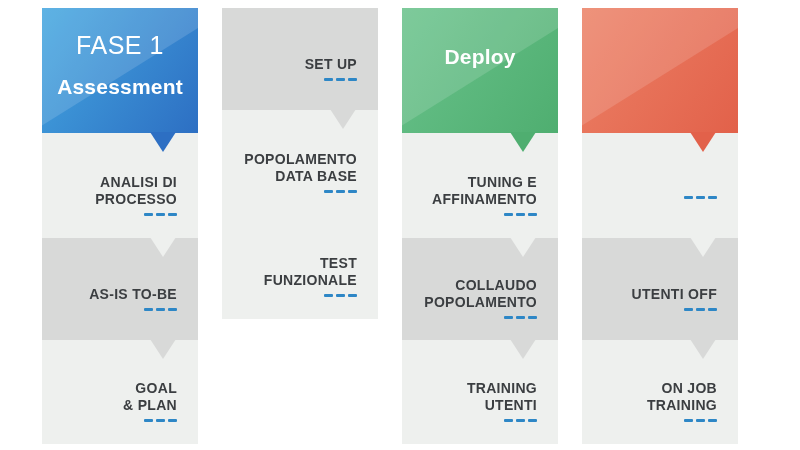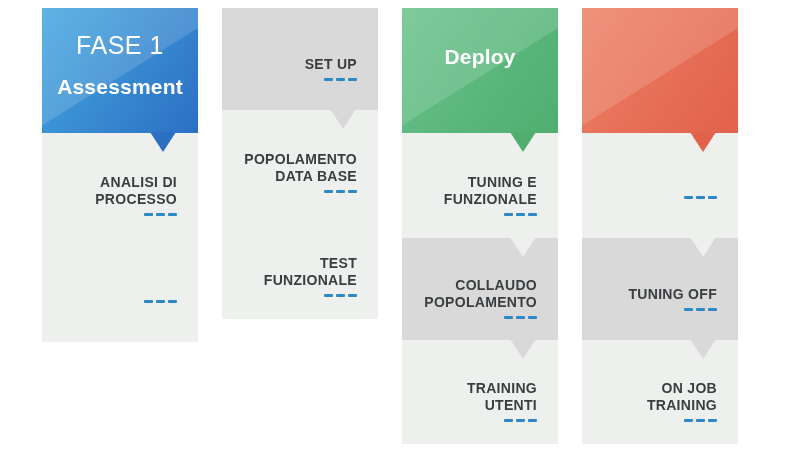--- a/index.html
+++ b/index.html
@@ -84,21 +84,32 @@
       <div class="box light box1">
         <div class="step-label">ANALISI DI
 PROCESSO</div>
         <div class="dashes">
             <span class="dash"></span>
             <span class="dash"></span>
             <span class="dash"></span>
           </div>
         <div class="tail tail-light"></div>
       </div>
-      <div class="box light box3">
+      <div class="box dark box2">
+        <div class="step-label">AS-IS TO-BE</div>
+        <div class="dashes">
+            <span class="dash"></span>
+            <span class="dash"></span>
+            <span class="dash"></span>
+          </div>
+        <div class="tail tail-dark"></div>
+      </div>
+      <div class="box light box3">
+        <div class="step-label">GOAL
+&amp; PLAN</div>
         <div class="dashes">
             <span class="dash"></span>
             <span class="dash"></span>
             <span class="dash"></span>
           </div>
       </div>
     </div>
 
     <div class="column" style="--light: #eeb350; --dark: #e3a030;">
       <div class="box dark box2">
@@ -131,21 +142,21 @@
       </div>
     </div>
 
     <div class="column" style="--light: #69c28b; --dark: #4fae70;">
       <div class="header">
         <div class="subtitle">Deploy</div>
         <div class="tail"></div>
       </div>
       <div class="box light box1">
         <div class="step-label">TUNING E
-FUNZIONALE</div>
+AFFINAMENTO</div>
         <div class="dashes">
             <span class="dash"></span>
             <span class="dash"></span>
             <span class="dash"></span>
           </div>
         <div class="tail tail-light"></div>
       </div>
       <div class="box dark box2">
         <div class="step-label">COLLAUDO
 POPOLAMENTO</div>
@@ -173,21 +184,21 @@
       </div>
       <div class="box light box1">
         <div class="dashes">
             <span class="dash"></span>
             <span class="dash"></span>
             <span class="dash"></span>
           </div>
         <div class="tail tail-light"></div>
       </div>
       <div class="box dark box2">
-        <div class="step-label">TUNING OFF</div>
+        <div class="step-label">UTENTI OFF</div>
         <div class="dashes">
             <span class="dash"></span>
             <span class="dash"></span>
             <span class="dash"></span>
           </div>
         <div class="tail tail-dark"></div>
       </div>
       <div class="box light box3">
         <div class="step-label">ON JOB
 TRAINING</div>

